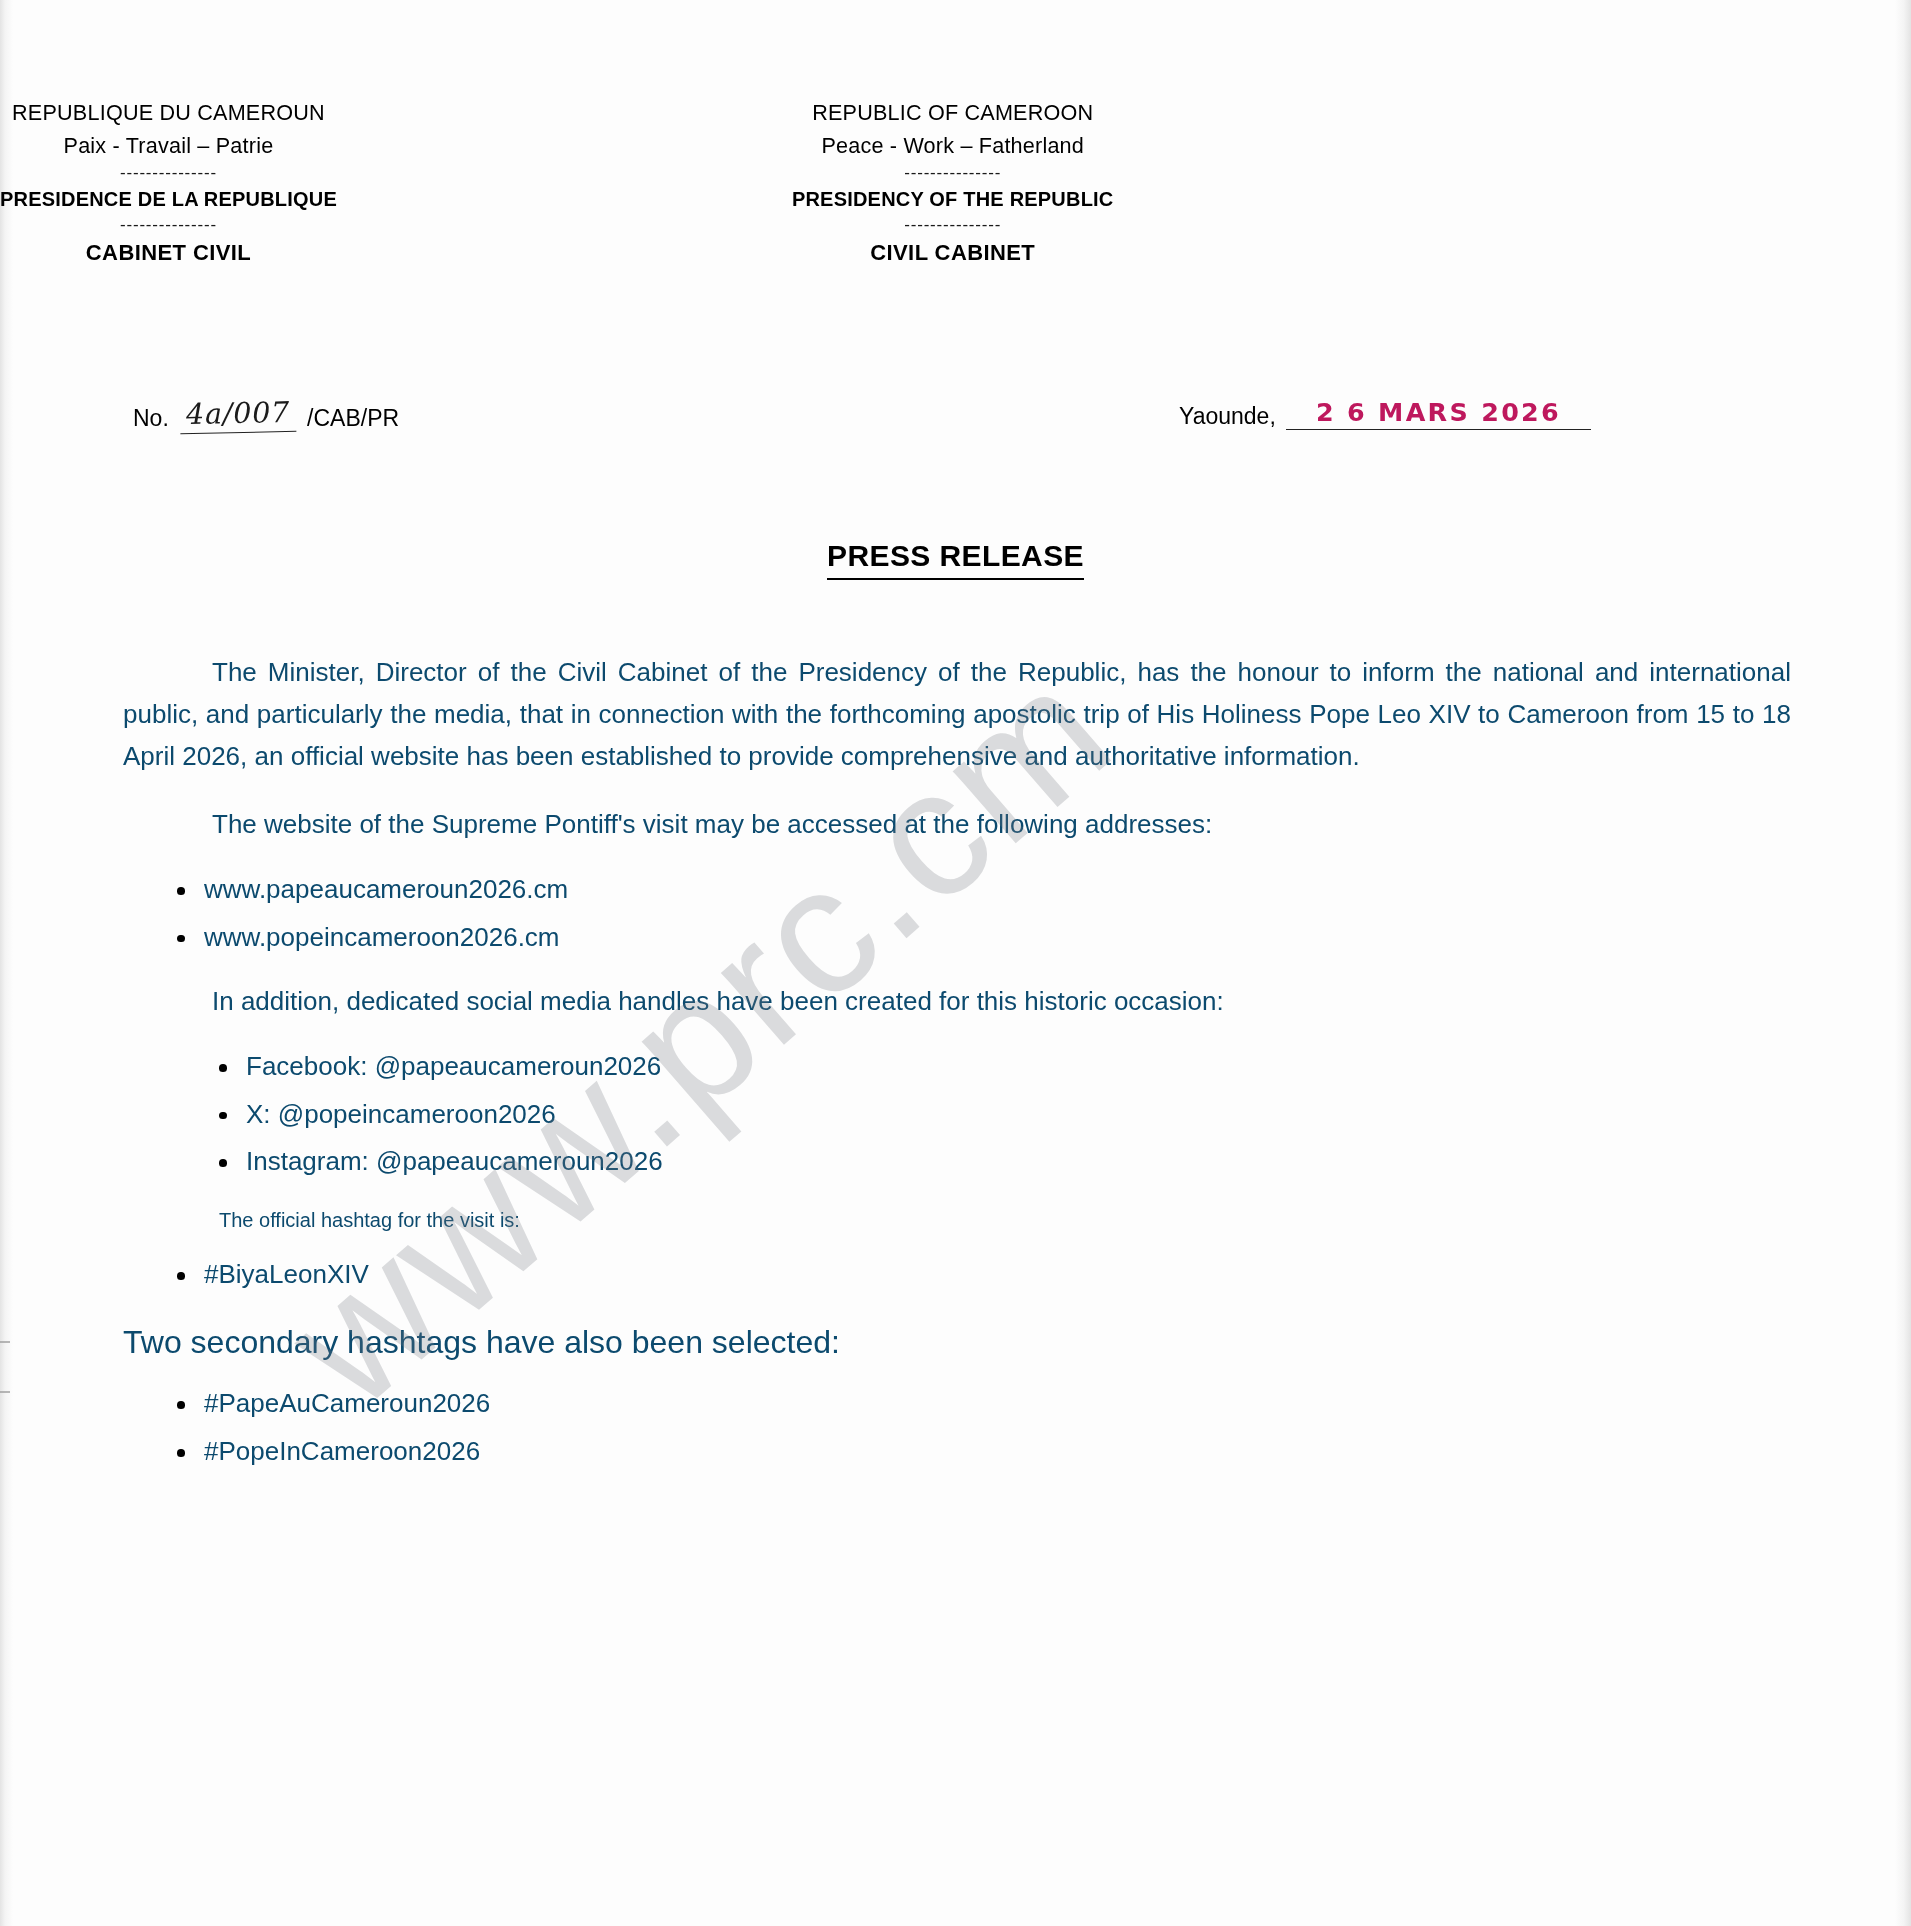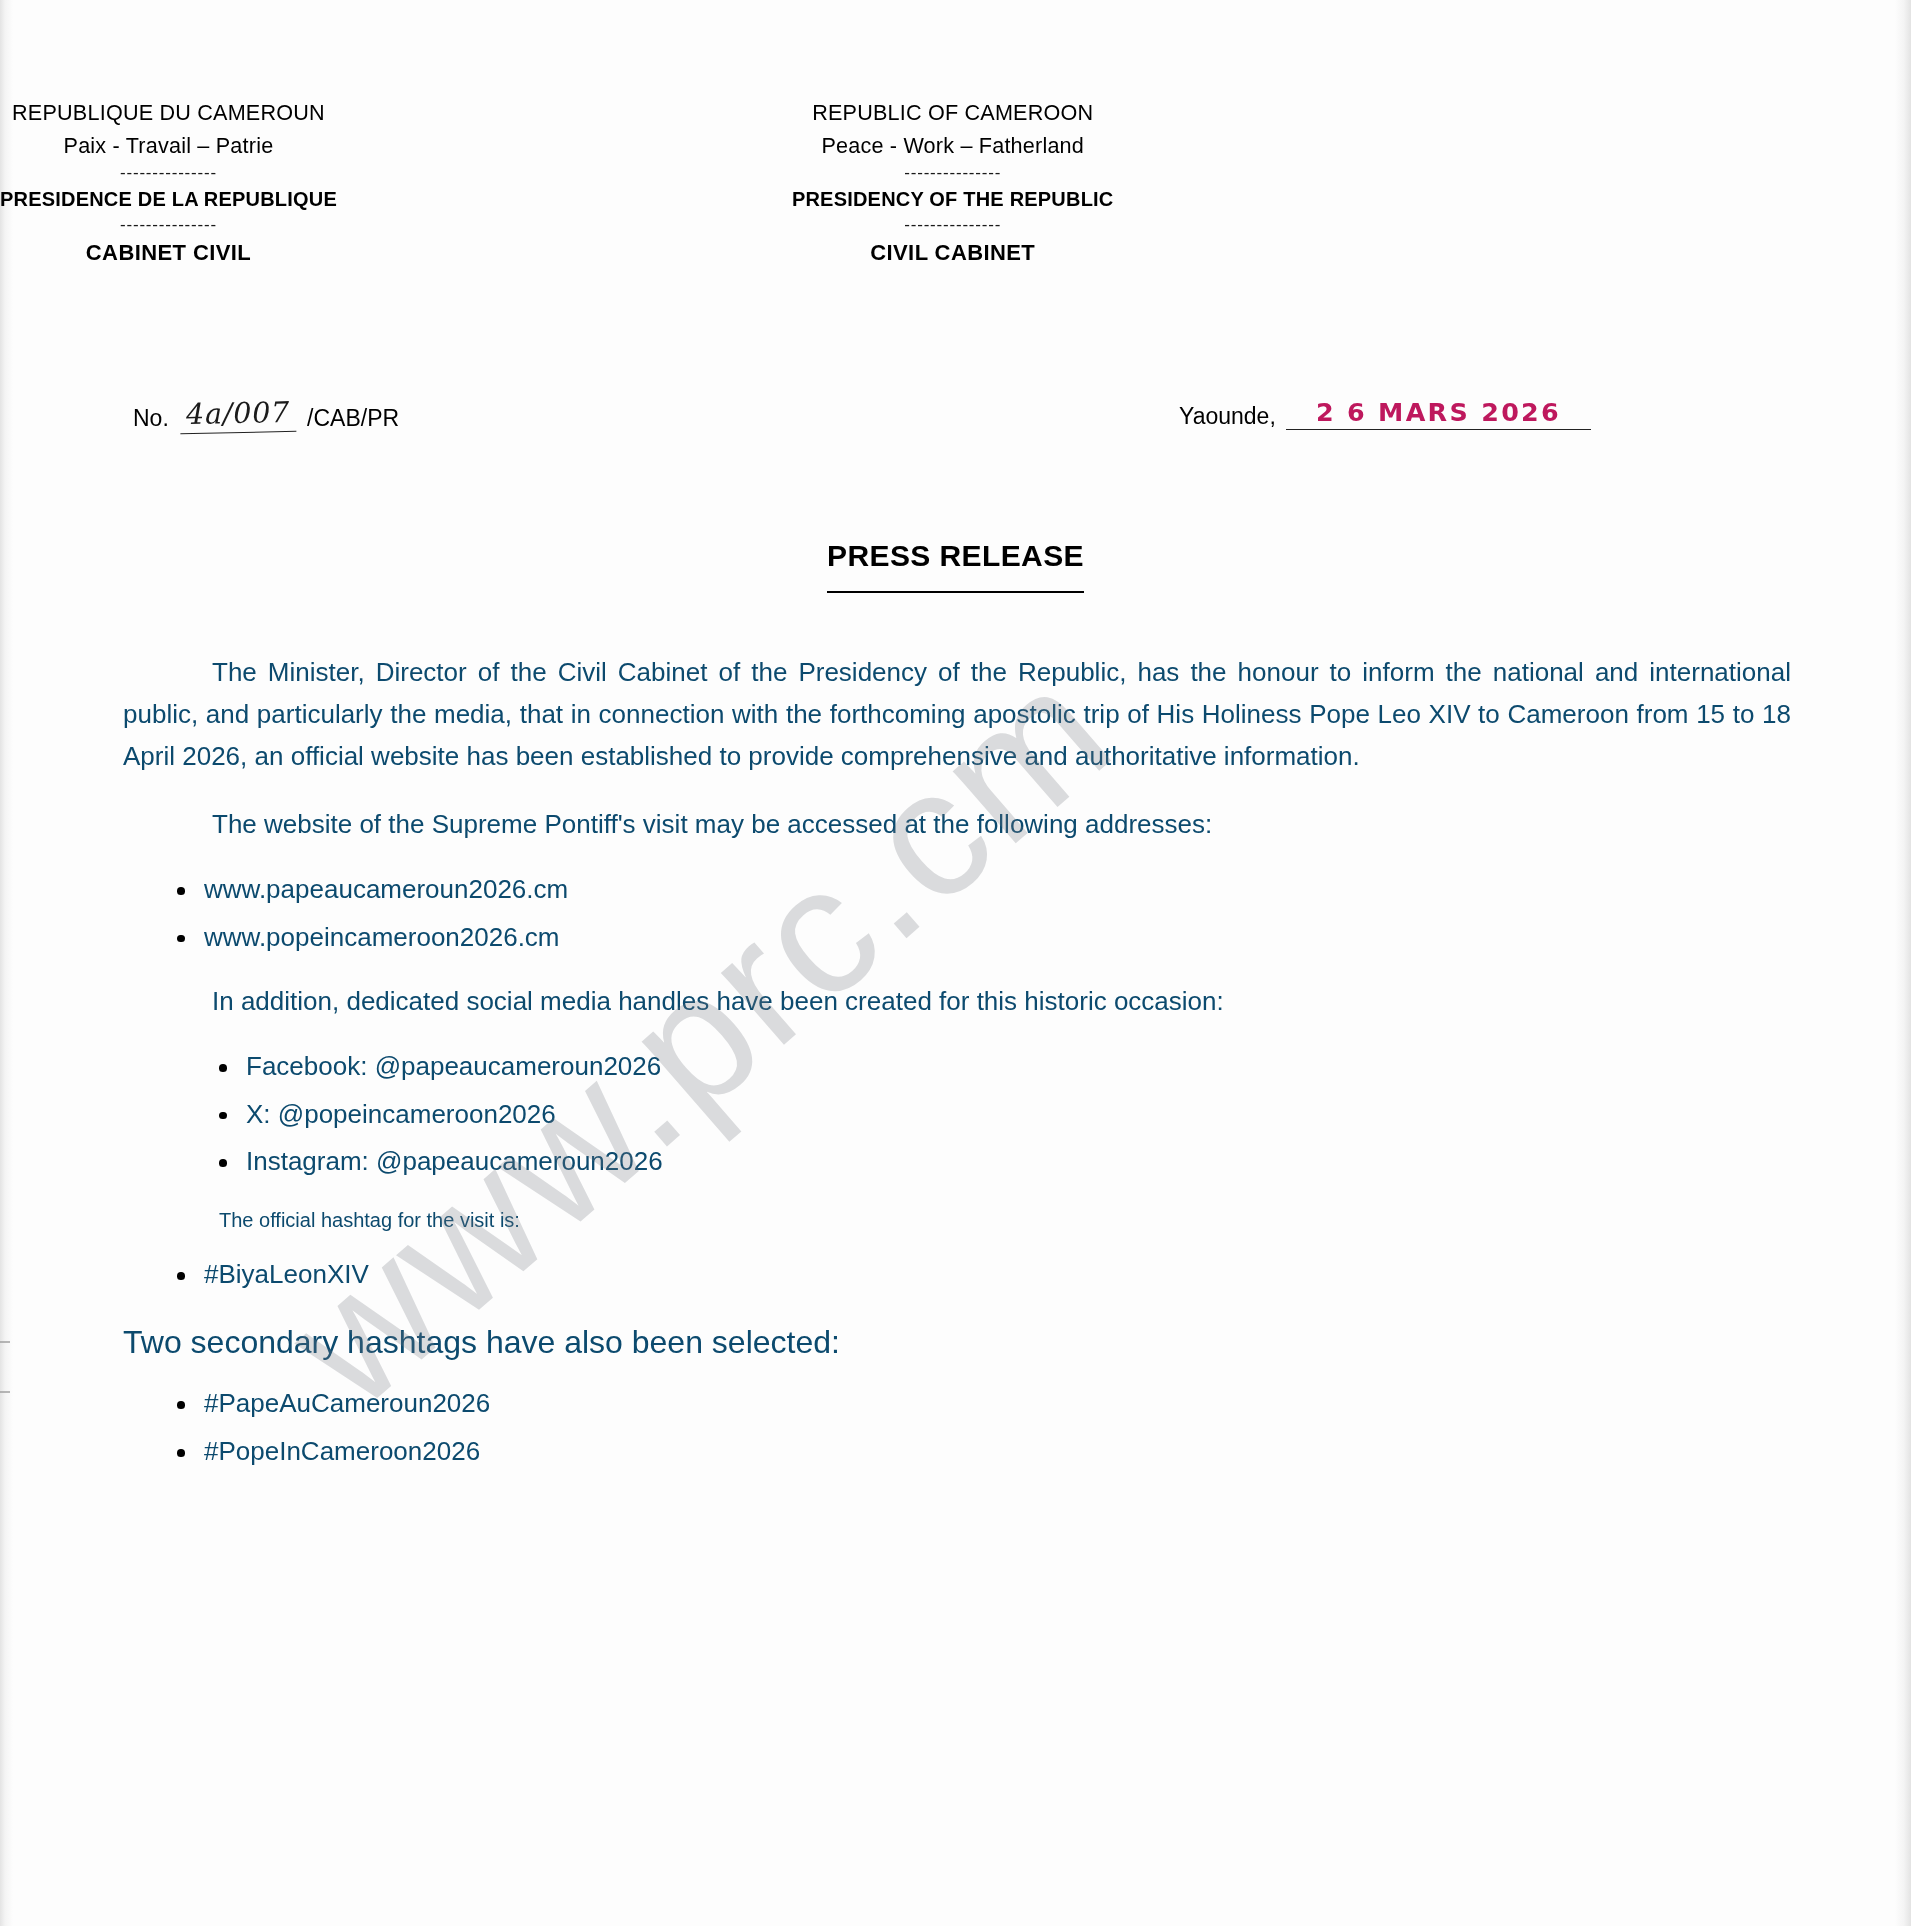--- a/index.html
+++ b/index.html
@@ -135,21 +135,21 @@
     top: 539px;
     left: 0;
     width: 1911px;
     text-align: center;
     font-size: 30px;
     font-weight: 700;
     letter-spacing: 0.4px;
   }
   .doc-title span {
     border-bottom: 2.3px solid #000;
-    padding-bottom: 19px;
+    padding-bottom: 6px;
   }
 
   
   .body-area {
     position: absolute;
     left: 123px;
     top: 651px;
     width: 1668px;
     font-size: 26px;
     line-height: 1.62;

